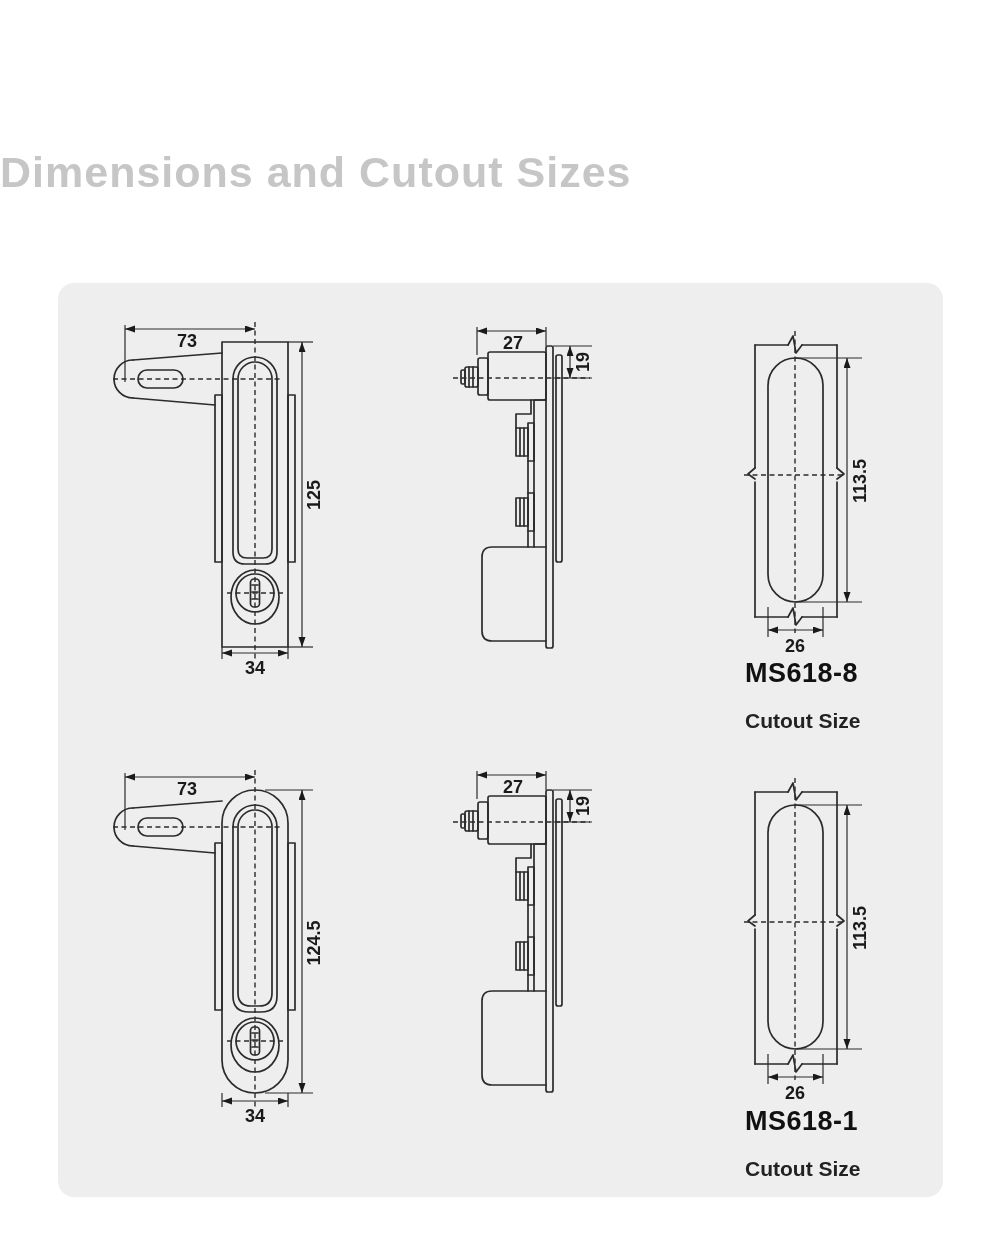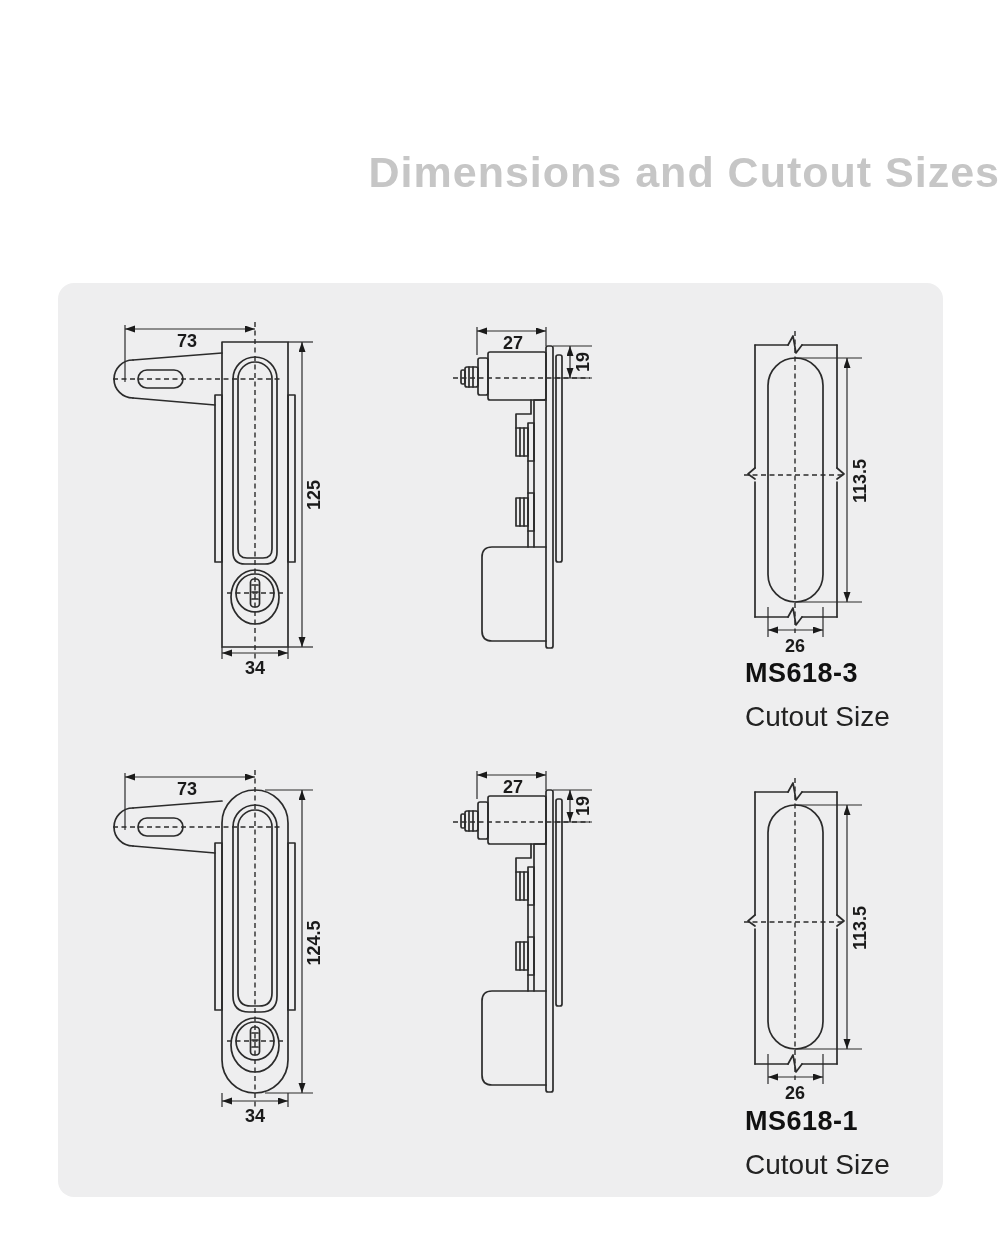--- a/index.html
+++ b/index.html
@@ -1,33 +1,33 @@
 <!DOCTYPE html>
 <html><head>
 <meta charset="utf-8">
 <style>
   html,body{margin:0;padding:0;background:#ffffff;}
   body{width:1000px;height:1260px;position:relative;font-family:"Liberation Sans",sans-serif;}
   .stage{position:absolute;left:0;top:0;width:1000px;height:1260px;overflow:hidden;}
   .page-title{
-    position:absolute;left:0;top:148px;width:1000px;text-align:right;
+    position:absolute;left:0;top:148px;width:1000px;text-align:left;
     font-size:43px;font-weight:bold;color:#c6c6c6;letter-spacing:1px;
   }
   .panel{
     position:absolute;left:58px;top:283px;width:885px;height:914px;
     background:#eeeeef;border-radius:16px;
   }
   svg.fig{position:absolute;overflow:visible;}
   .ol{fill:none;stroke:#2b2b2b;stroke-width:1.7;stroke-linecap:round;stroke-linejoin:round;}
   .dl{fill:none;stroke:#2b2b2b;stroke-width:1.2;}
   .cl{fill:none;stroke:#2b2b2b;stroke-width:1.4;stroke-dasharray:5 3.5;}
   text.dim{font-family:"Liberation Sans",sans-serif;font-weight:bold;font-size:18px;fill:#1a1a1a;}
   .model-block{position:absolute;width:220px;}
   .model-name{font-size:27px;font-weight:bold;color:#111111;letter-spacing:0.5px;}
-  .model-caption{font-size:28px;color:#222222;margin-top:12px;}
+  .model-caption{font-size:21px;color:#222222;margin-top:20px;font-weight:bold;}
 </style>
 </head>
 <body>
 
 <div class="stage">
 
   <div class="page-title">Dimensions and Cutout Sizes</div>
 
   <div class="panel"></div>
 
@@ -154,21 +154,21 @@
     </g>
     <g>
       <line class="dl" x1="38" y1="282" x2="38" y2="312"></line>
       <line class="dl" x1="93" y1="282" x2="93" y2="312"></line>
       <line class="dl" x1="38" y1="305" x2="93" y2="305" marker-start="url(#arrS)" marker-end="url(#arrE)"></line>
       <text class="dim" x="65" y="327" text-anchor="middle">26</text>
     </g>
   </svg>
 
   <div class="model-block" style="left:745px;top:658px">
-    <div class="model-name">MS618-3</div>
+    <div class="model-name">MS618-8</div>
     <div class="model-caption">Cutout Size</div>
   </div>
 
   <svg class="fig" style="left:105px;top:760px" width="225" height="370" viewBox="0 0 225 370">
     <g>
       <line class="cl" x1="150" y1="10" x2="150" y2="350"></line>
       <line class="cl" x1="8" y1="67" x2="178" y2="67"></line>
     </g>
     <g>
       <line class="dl" x1="20" y1="13" x2="20" y2="70"></line>

